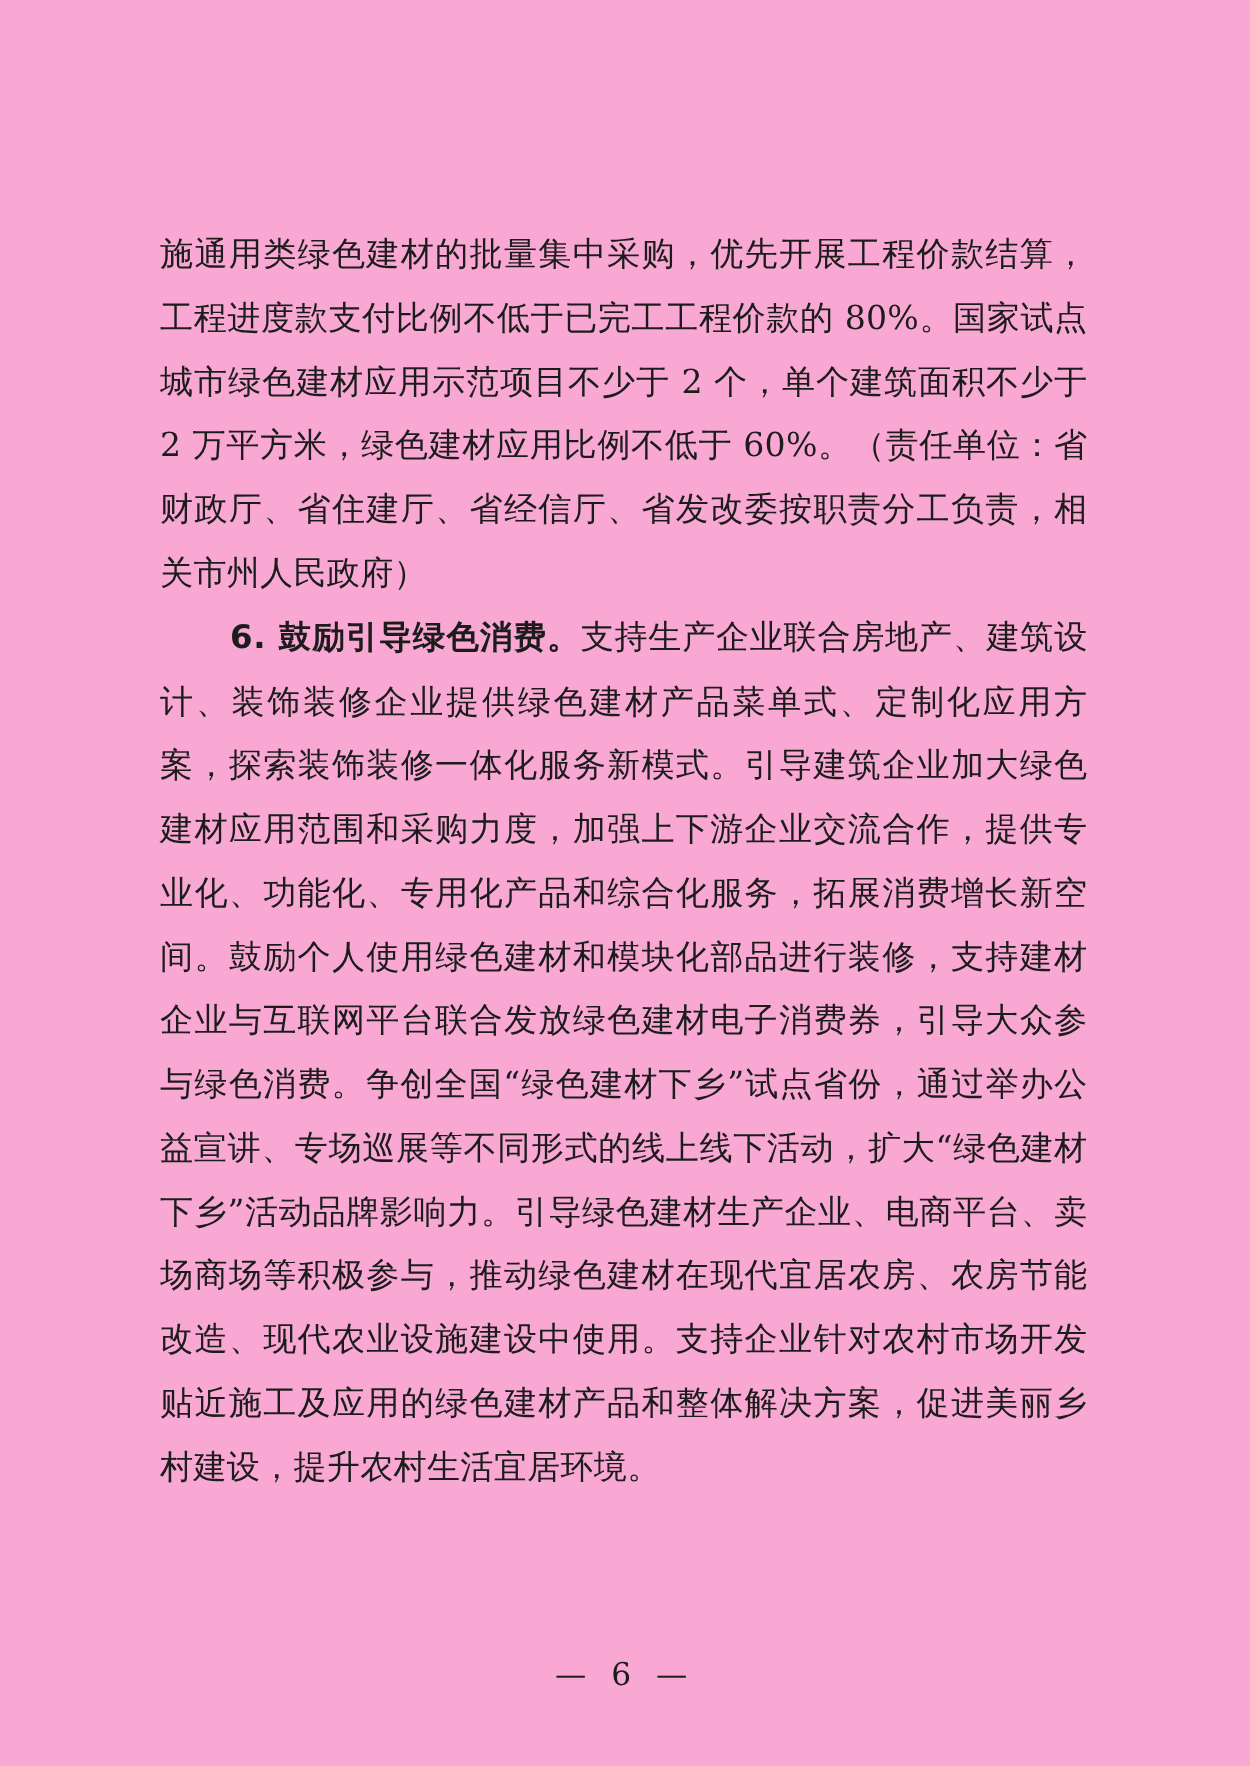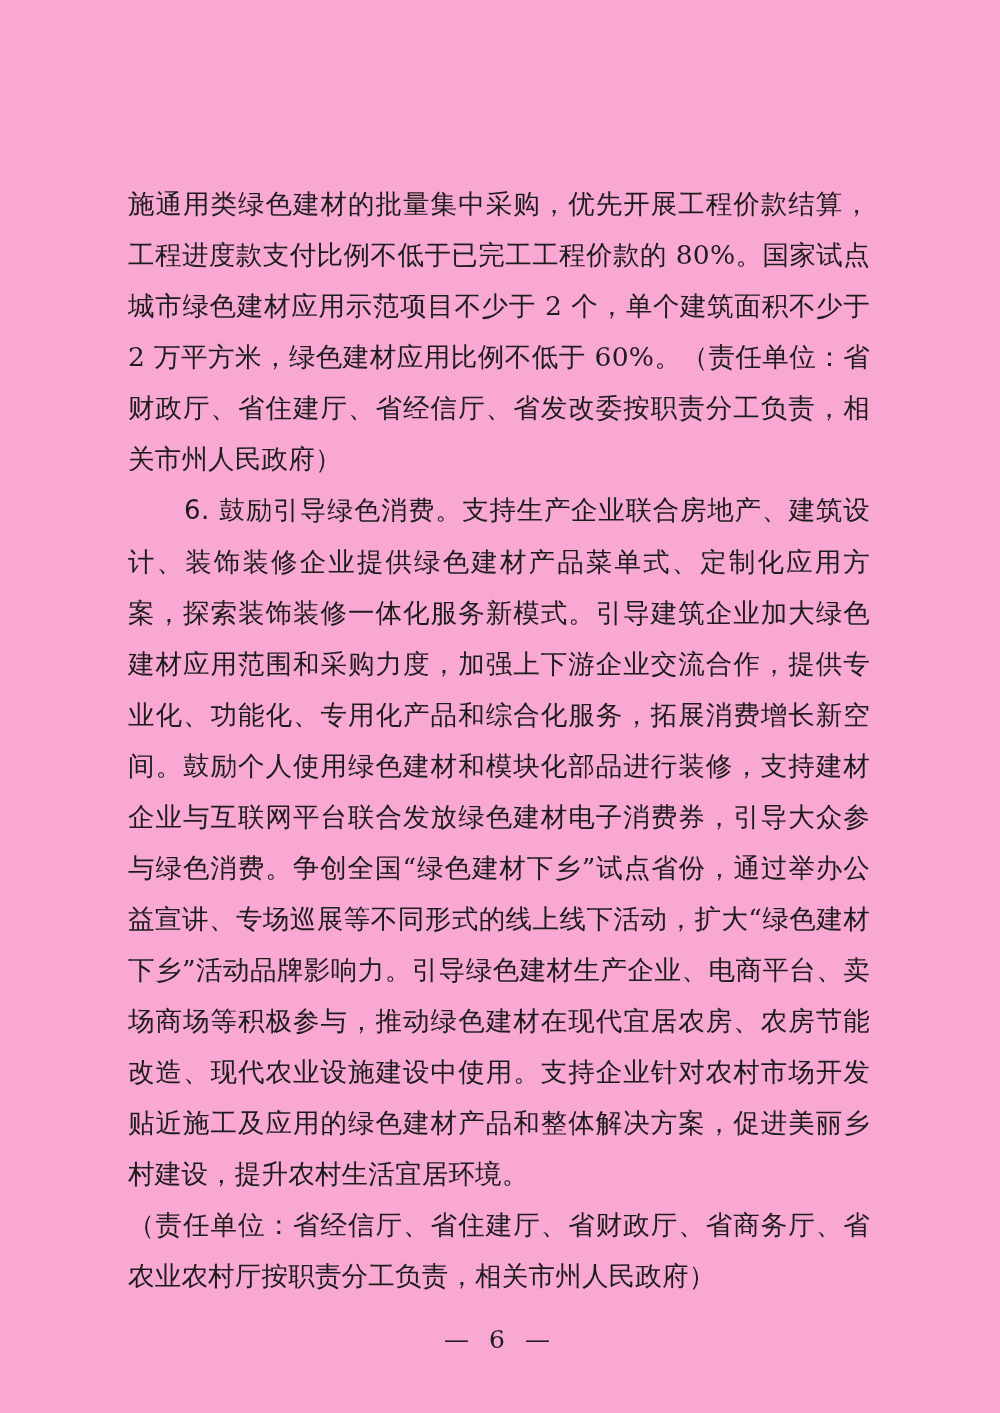--- a/index.html
+++ b/index.html
@@ -38,21 +38,21 @@
     letter-spacing: 0.2px;
     color: #1c1c1c;
   }
   p.para + p.para {
     margin-top: 0px;
   }
   .indent {
     text-indent: 56px;
   }
   .bold-lead {
-    font-weight: normal;
+    font-weight: bold;
     font-family: "DejaVu Sans", "Liberation Sans", sans-serif;
     font-size: 26px;
     letter-spacing: 0.5px;
   }
   .footer {
     position: absolute;
     left: 0;
     top: 1325px;
     width: 1000px;
     text-align: center;
@@ -68,21 +68,20 @@
 <body>
 
 <div class="page">
 
   <div class="content">
 
     <p class="para">施通用类绿色建材的批量集中采购，优先开展工程价款结算，工程进度款支付比例不低于已完工工程价款的 80%。国家试点城市绿色建材应用示范项目不少于 2 个，单个建筑面积不少于 2 万平方米，绿色建材应用比例不低于 60%。（责任单位：省财政厅、省住建厅、省经信厅、省发改委按职责分工负责，相关市州人民政府）</p>
 
     <p class="para indent"><span class="bold-lead">6. 鼓励引导绿色消费。</span><span>支持生产企业联合房地产、建筑设计、装饰装修企业提供绿色建材产品菜单式、定制化应用方案，探索装饰装修一体化服务新模式。引导建筑企业加大绿色建材应用范围和采购力度，加强上下游企业交流合作，提供专业化、功能化、专用化产品和综合化服务，拓展消费增长新空间。鼓励个人使用绿色建材和模块化部品进行装修，支持建材企业与互联网平台联合发放绿色建材电子消费券，引导大众参与绿色消费。争创全国“绿色建材下乡”试点省份，通过举办公益宣讲、专场巡展等不同形式的线上线下活动，扩大“绿色建材下乡”活动品牌影响力。引导绿色建材生产企业、电商平台、卖场商场等积极参与，推动绿色建材在现代宜居农房、农房节能改造、现代农业设施建设中使用。支持企业针对农村市场开发贴近施工及应用的绿色建材产品和整体解决方案，促进美丽乡村建设，提升农村生活宜居环境。</span></p>
 
-    <p class="para">（责任单位：省经信厅、省住建厅、省财政厅、省商务厅、省农业农村厅按职责分工负责，相关市州人民政府）</p>
 
   </div>
 
   <div class="footer">
     <span class="page-number">— 6 —</span>
   </div>
 
 </div>
 
 </body></html>

